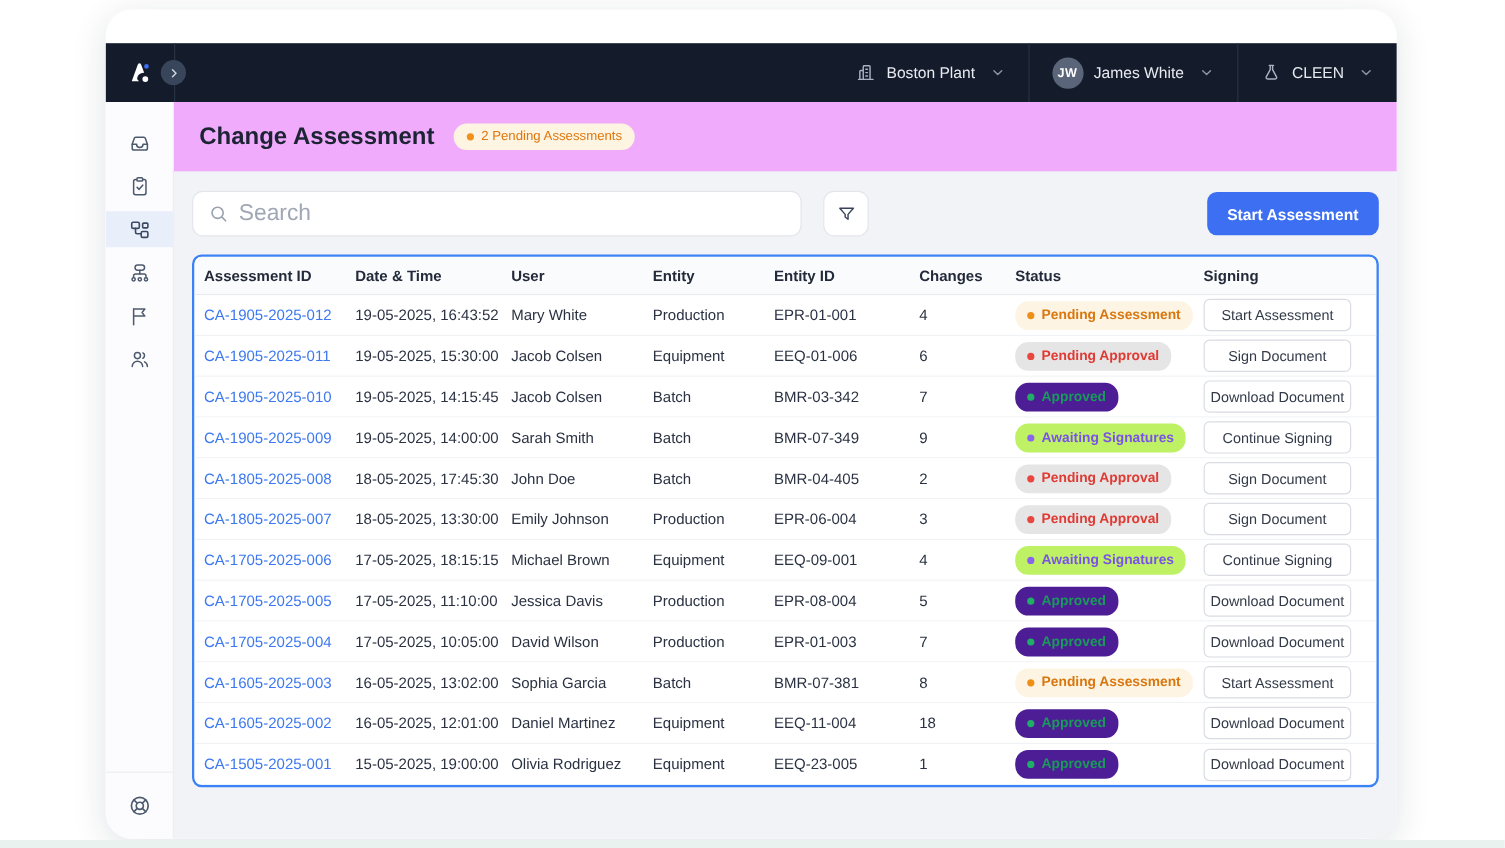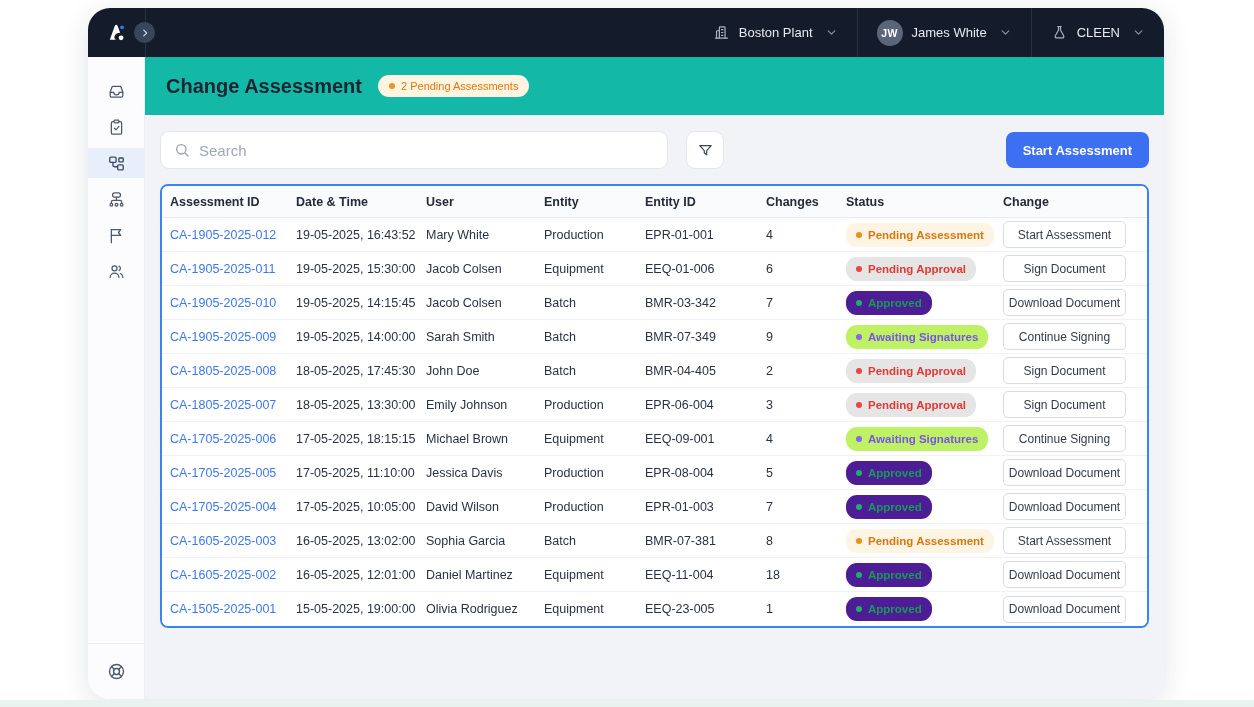--- a/index.html
+++ b/index.html
@@ -15,21 +15,21 @@
   .app {
     position:absolute; left:88px; top:8px; width:1076px; height:691px;
     background:#fff; border-radius:22px; overflow:hidden;
     box-shadow:0 6px 28px rgba(20,30,50,.12);
     display:flex; flex-direction:column;
   }
 
   
   .topbar {
     height:49px; flex-shrink:0; background:#141c2c;
-    display:flex; align-items:center; position:relative;
+    display:flex; align-items:center; position:relative;margin-top:28px;
   }
   .tb-logo-col { width:57px; display:flex; justify-content:center; align-items:center; }
   .tb-divider-v { position:absolute; left:57px; top:0; width:1px; height:49px; background:#28324466; background:#273143; }
   .collapse-btn {
     position:absolute; left:46px; top:14px; width:21px; height:21px; border-radius:50%;
     background:#39455a; border:none; color:#cdd4e0; display:flex; align-items:center; justify-content:center;
     cursor:pointer; padding:0; z-index:2;
   }
   .tb-right { margin-left:auto; display:flex; align-items:stretch; height:100%; }
   .tb-group {
@@ -54,38 +54,38 @@
   .side-item { height:30px; display:flex; align-items:center; justify-content:center; cursor:pointer; }
   .side-item.active { background:#e9eefb; }
   .sidebar-bottom {
     margin-top:auto; border-top:1px solid #edeef2; height:56px;
     display:flex; align-items:center; justify-content:center;
   }
 
   .main { flex:1; display:flex; flex-direction:column; min-width:0; }
 
   .titlebar {
-    height:58px; flex-shrink:0; background:#14b8a6;
+    height:58px; flex-shrink:0; background:#f0abfc;
     display:flex; align-items:center; padding:0 16px 0 21px; gap:16px;
   }
   .page-title { font-size:20px; font-weight:bold; color:#1c2433; }
   .pending-badge {
     display:flex; align-items:center; gap:6px; background:#fdf4e1; border-radius:12px;
     padding:5px 11px; font-size:11px; font-weight:normal; color:#e0770e;
   }
   .badge-dot { width:6px; height:6px; border-radius:50%; background:#f0911e; }
 
   .content { flex:1; background:#f1f3f6; padding:16px 15px; overflow:hidden; }
 
   .controls { display:flex; align-items:center; }
   .search-box {
     width:508px; height:38px; background:#fff; border:1px solid #e3e6eb; border-radius:9px;
     display:flex; align-items:center; padding:0 13px; gap:9px;
   }
-  .search-input { border:none; outline:none; flex:1; font-size:15px; color:#333; background:transparent; font-family:inherit; }
+  .search-input { border:none; outline:none; flex:1; font-size:19px; color:#333; background:transparent; font-family:inherit; }
   .search-input::placeholder { color:#a0a7b4; }
   .filter-btn {
     width:38px; height:38px; margin-left:18px; background:#fff; border:1px solid #e3e6eb;
     border-radius:9px; display:flex; align-items:center; justify-content:center; cursor:pointer;
   }
   .start-btn {
     margin-left:auto; height:36px; padding:0 17px; background:#3d6ff2; color:#fff; border:none;
     border-radius:8px; font-size:13px; font-weight:bold; cursor:pointer; font-family:inherit;
   }
 
@@ -296,21 +296,21 @@
 
         <div class="table">
           <div class="t-head">
             <div>Assessment ID</div>
             <div>Date &amp; Time</div>
             <div>User</div>
             <div>Entity</div>
             <div>Entity ID</div>
             <div>Changes</div>
             <div>Status</div>
-            <div>Change</div>
+            <div>Signing</div>
           </div>
           <div>
   <div class="t-row">
     <div><a class="id-link">CA-1905-2025-012</a></div>
     <div>19-05-2025, 16:43:52</div>
     <div>Mary White</div>
     <div>Production</div>
     <div>EPR-01-001</div>
     <div>4</div>
     <div>

